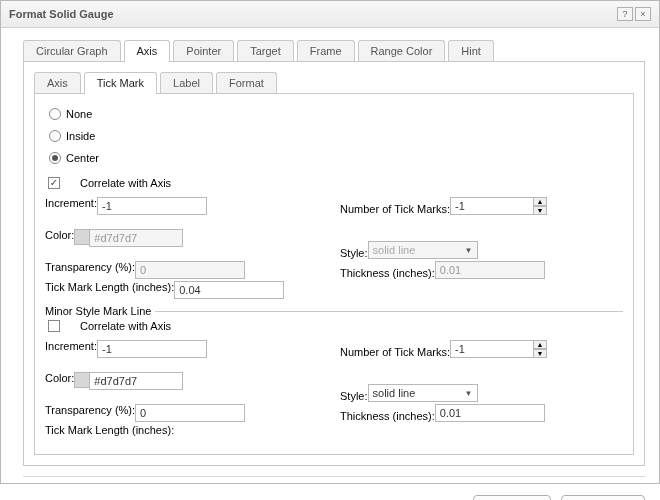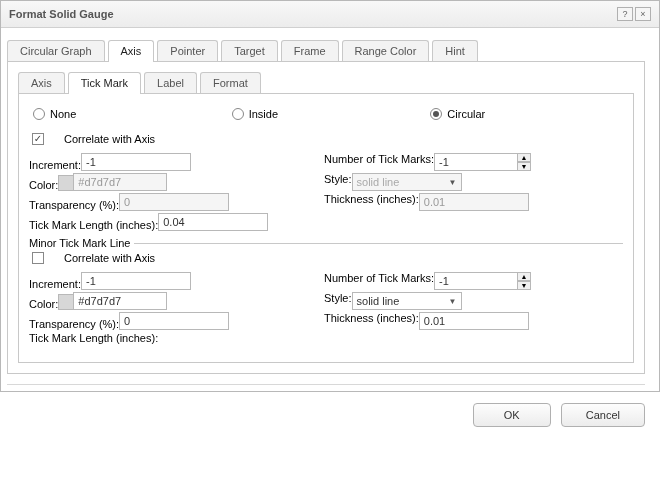--- a/index.html
+++ b/index.html
@@ -1,46 +1,46 @@
 <!DOCTYPE html>
 <html><head>
 <meta charset="utf-8">
 <style>
 * { box-sizing: border-box; margin: 0; padding: 0; font-family: Tahoma, Arial, sans-serif; font-size: 11px; }
 body { background: #fff; width: 660px; height: 500px; overflow: hidden; }
-.dialog { width: 660px; height: 392px; border: 1px solid #b8b8b8; background: #fff; display: flex; flex-direction: column; }
+.dialog { width: 660px; height: 484px; border: 1px solid #b8b8b8; background: #fff; display: flex; flex-direction: column; }
 .titlebar { background: linear-gradient(#f8f8f8,#ececec); border-bottom: 1px solid #d0d0d0; padding: 6px 8px; display: flex; align-items: center; }
 .titlebar .title { font-weight: bold; color: #555; flex: 1; }
 .titlebar .winbtn { width: 16px; height: 14px; border: 1px solid #b0b0b0; margin-left: 2px; background: #f5f5f5; display: flex; align-items: center; justify-content: center; color: #666; font-size: 9px; line-height: 1; cursor: pointer; }
-.content { flex: 1; padding: 12px 14px 8px 6px; display: flex; flex-direction: column; }
+.content { flex: 1; padding: 12px 14px 8px 22px; display: flex; flex-direction: column; }
 .tabs { display: flex; border-bottom: 1px solid #c8c8c8; position: relative; }
 .tab { padding: 4px 12px; border: 1px solid #c8c8c8; border-bottom: none; margin-right: 3px; background: #f3f3f3; color: #555; border-radius: 3px 3px 0 0; cursor: pointer; position: relative; }
 .tab.active { background: #fff; color: #222; z-index: 2; }
 .tab.active::after { content: ""; position: absolute; left: 0; right: 0; bottom: -1px; height: 1px; background: #fff; }
 .subtabs-wrap { border: 1px solid #c8c8c8; border-top: none; padding: 10px; flex: 1; }
 .subtabs { display: flex; border-bottom: 1px solid #c8c8c8; }
 .subcontent { border: 1px solid #c8c8c8; border-top: none; padding: 8px 10px 12px 10px; }
 .group { margin-bottom: 6px; }
 .group > .legendline { display: flex; align-items: center; gap: 4px; }
 .group > .legendline .hr { flex: 1; height: 1px; background: #c8c8c8; }
-.typerow { display: flex; padding: 6px 4px 4px 4px; gap: 10px; }
+.typerow { display: flex; padding: 6px 4px 4px 4px; gap: 10px; flex-direction: column; }
 .typerow .opt { flex: 1; display: flex; align-items: center; gap: 5px; }
 .radio { width: 12px; height: 12px; border: 1px solid #888; border-radius: 50%; background: #fff; display: inline-flex; align-items: center; justify-content: center; }
 .radio.sel::after { content: ""; width: 6px; height: 6px; border-radius: 50%; background: #555; }
 .checkbox { width: 12px; height: 12px; border: 1px solid #888; background: #fff; display: inline-flex; align-items: center; justify-content: center; }
 .checkbox.sel::after { content: "✓"; font-size: 10px; color: #444; line-height: 1; }
 .input { border: 1px solid #b8b8b8; height: 18px; padding: 1px 4px; color: #333; background: #fff; }
 .input.dis { background: #f5f5f5; color: #999; }
 .w110 { width: 110px; }
 .w84 { width: 84px; }
-.leftcol { width: 295px; display: flex; align-items: flex-end; }
-.rightcol { flex: 1; display: flex; align-items: flex-start; }
+.leftcol { width: 295px; display: flex; align-items: flex-start; }
+.rightcol { flex: 1; display: flex; align-items: flex-end; }
 .row2 { display: flex; align-items: center; margin: 2px 0; }
 .swatch { width: 16px; height: 16px; background: #d7d7d7; border: 1px solid #b8b8b8; margin-right: -1px; }
-.select { border: 1px solid #b8b8b8; height: 18px; width: 110px; padding: 1px 4px; color: #333; background: #fff; display: flex; align-items: center; justify-content: space-between; }
+.select { border: 1px solid #b8b8b8; height: 18px; width: 110px; padding: 1px 4px; color: #333; background: #fff; display: flex; align-items: center; justify-content: space-between; margin-top: 24px; }
 .select .arrow { font-size: 8px; color: #555; }
 .select.dis { background: #f5f5f5; color: #aaa; }
 .spinner { display: flex; }
 .spinner .spinbtns { display: flex; flex-direction: column; margin-left: -1px; }
 .spinner .spinbtns div { width: 14px; height: 9px; border: 1px solid #b8b8b8; background: #f0f0f0; font-size: 7px; text-align: center; line-height: 7px; cursor: pointer; }
 .hr-thin { height: 1px; background: #d8d8d8; margin-top: 10px; }
 .footer { padding: 10px 14px 14px 0; display: flex; justify-content: flex-end; gap: 10px; }
 .btn { min-width: 78px; height: 24px; border: 1px solid #b0b0b0; background: linear-gradient(#fdfdfd,#ececec); color: #333; border-radius: 4px; cursor: pointer; text-align: center; padding: 4px 24px; }
 .corrwrap { display: flex; align-items: center; gap: 20px; padding: 3px 0 6px 3px; }
 </style>
@@ -77,21 +77,21 @@
               <div class="opt">
                 <span class="radio"></span>
                 <span>None</span>
               </div>
               <div class="opt">
                 <span class="radio"></span>
                 <span>Inside</span>
               </div>
               <div class="opt">
                 <span class="radio sel"></span>
-                <span>Circular</span>
+                <span>Center</span>
               </div>
             </div>
         </div>
 
         <div class="group">
           <div class="corrwrap">
             <span class="checkbox sel"></span>
             <span>Correlate with Axis</span>
           </div>
 
@@ -141,21 +141,21 @@
           <div class="row2">
             <div class="leftcol">
               <span class="lab">Tick Mark Length (inches):</span>
               <input class="input w110" value="0.04" style="">
             </div>
           </div>
         </div>
 
         <div class="group">
           <div class="legendline">
-              <span class="legend">Minor Tick Mark Line</span>
+              <span class="legend">Minor Style Mark Line</span>
               <span class="hr"></span>
             </div>
           <div class="corrwrap">
             <span class="checkbox"></span>
             <span>Correlate with Axis</span>
           </div>
 
           <div class="row2">
             <div class="leftcol">
               <span class="lab">Increment:</span>

